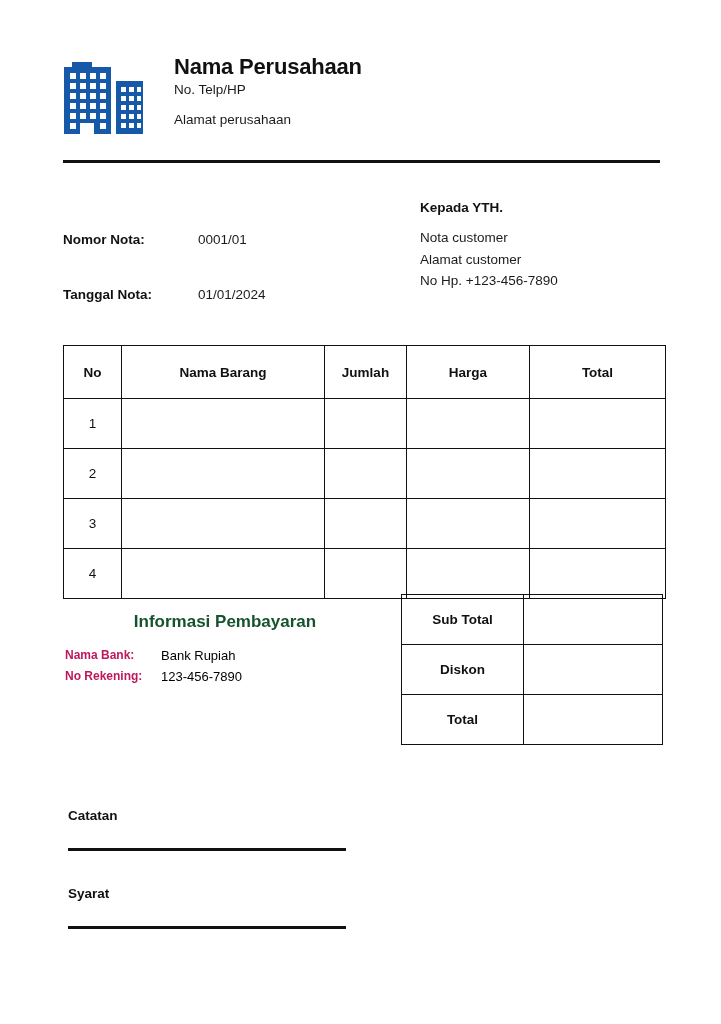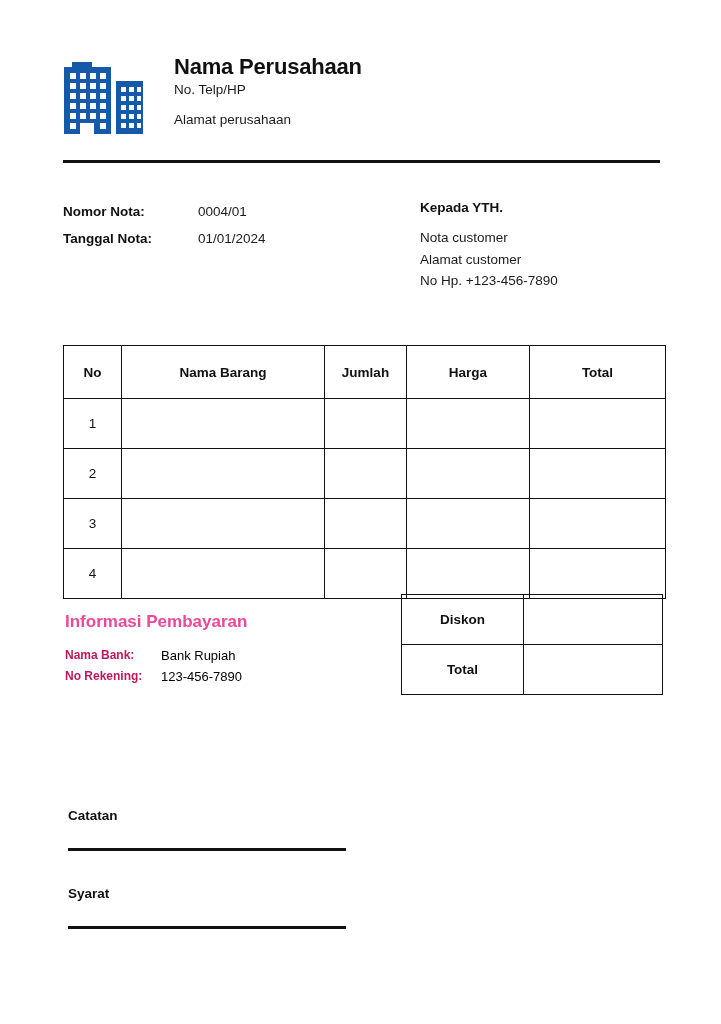--- a/index.html
+++ b/index.html
@@ -77,20 +77,21 @@
   }
   .meta-left {
     position: absolute;
     left: 0;
     top: 0;
     width: 330px;
   }
   .meta-row {
     display: flex;
     line-height: 27px;
+    margin-top: 28px;
   }
   .meta-label {
     width: 135px;
     font-size: 13.5px;
     font-weight: bold;
     color: #111111;
   }
   .meta-value {
     font-size: 13.5px;
     color: #1b1b1b;
@@ -153,22 +154,23 @@
   
   .payment {
     position: absolute;
     left: 65px;
     top: 610px;
     width: 320px;
   }
   .payment-title {
     font-size: 17px;
     font-weight: bold;
-    color: #ec4899;
+    color: #14532d;
     line-height: 24px;
+    text-align: center;
   }
   .payment-rows { margin-top: 11px; }
   .pay-row {
     display: flex;
     line-height: 21px;
   }
   .pay-label {
     width: 96px;
     font-size: 12px;
     font-weight: bold;
@@ -325,21 +327,21 @@
       <div class="company-line first">Alamat perusahaan</div>
     </div>
   </div>
 
   <div class="header-rule"></div>
 
   <div class="meta">
     <div class="meta-left">
       <div class="meta-row">
         <div class="meta-label">Nomor Nota:</div>
-        <div class="meta-value">0004/01</div>
+        <div class="meta-value">0001/01</div>
       </div>
       <div class="meta-row">
         <div class="meta-label">Tanggal Nota:</div>
         <div class="meta-value">01/01/2024</div>
       </div>
     </div>
 
     <div class="meta-right">
       <div class="recipient-title">Kepada YTH.</div>
       <div class="recipient-line">Nota customer</div>
@@ -400,20 +402,24 @@
       <div class="pay-row">
         <div class="pay-label">No Rekening:</div>
         <div class="pay-value">123-456-7890</div>
       </div>
     </div>
   </div>
 
   <table class="totals-table">
     <tbody>
       <tr>
+        <td class="totals-label">Sub Total</td>
+        <td class="totals-value"></td>
+      </tr>
+      <tr>
         <td class="totals-label">Diskon</td>
         <td class="totals-value"></td>
       </tr>
       <tr>
         <td class="totals-label">Total</td>
         <td class="totals-value"></td>
       </tr>
     </tbody>
   </table>
 

